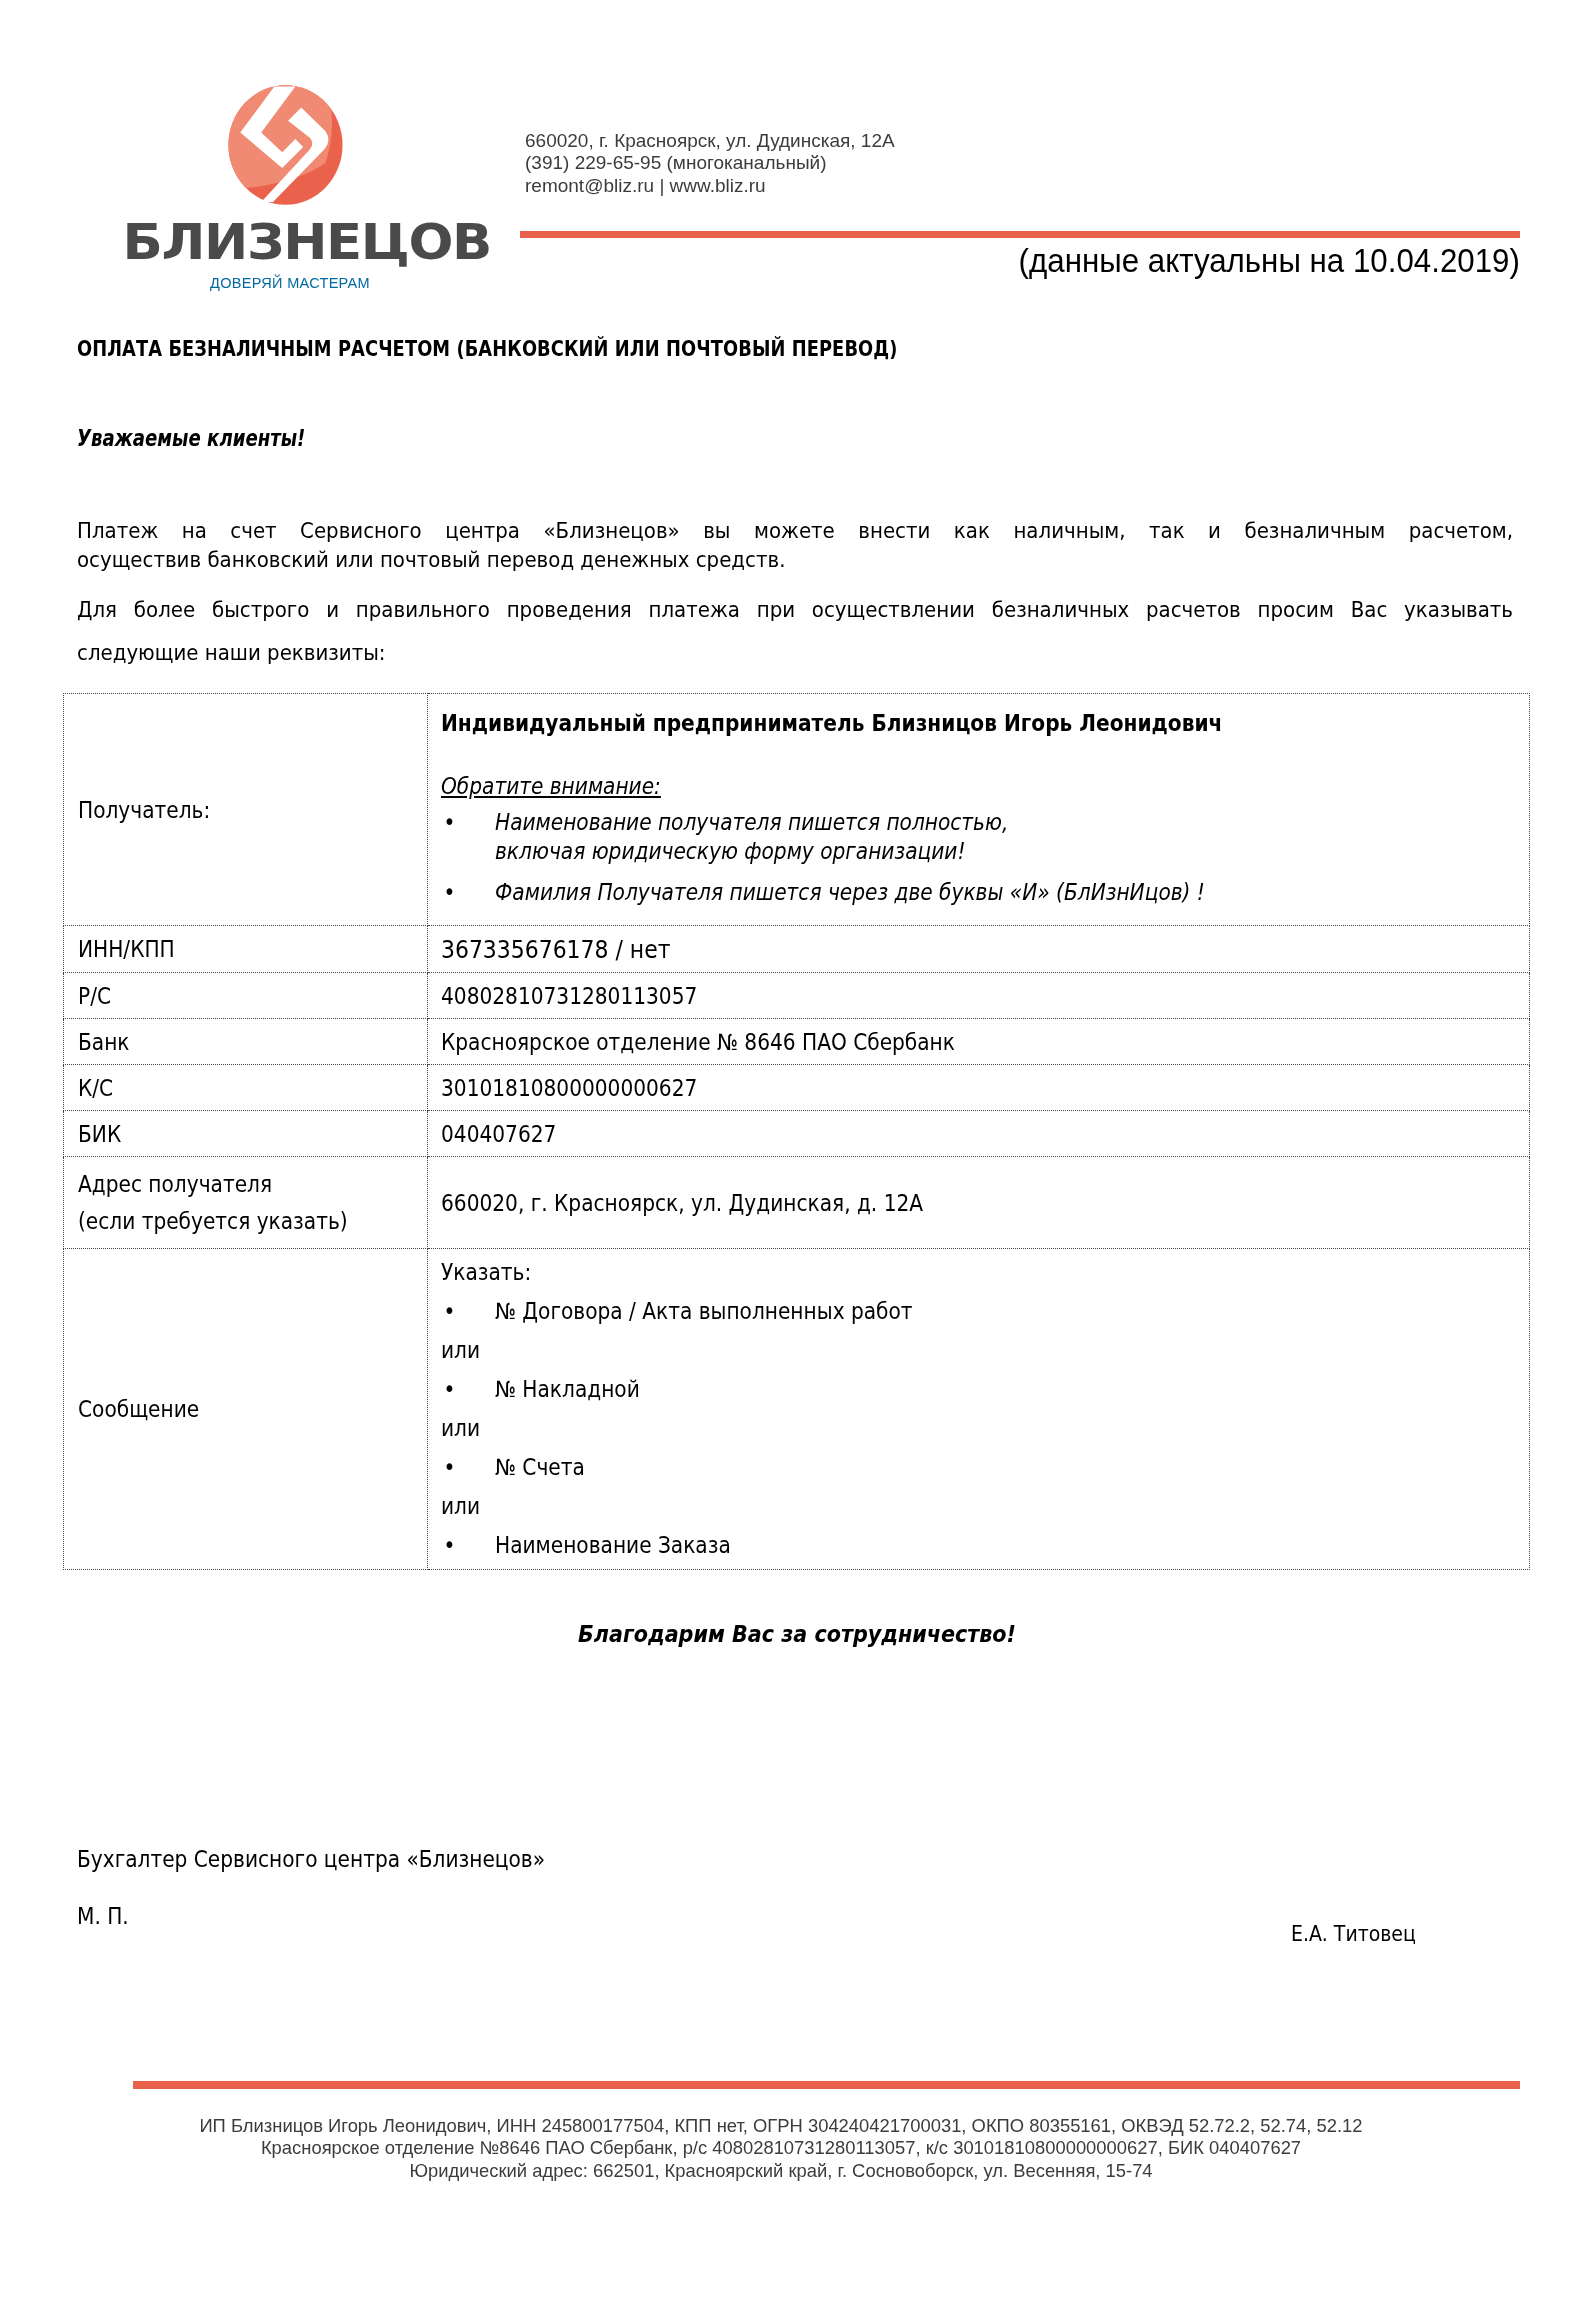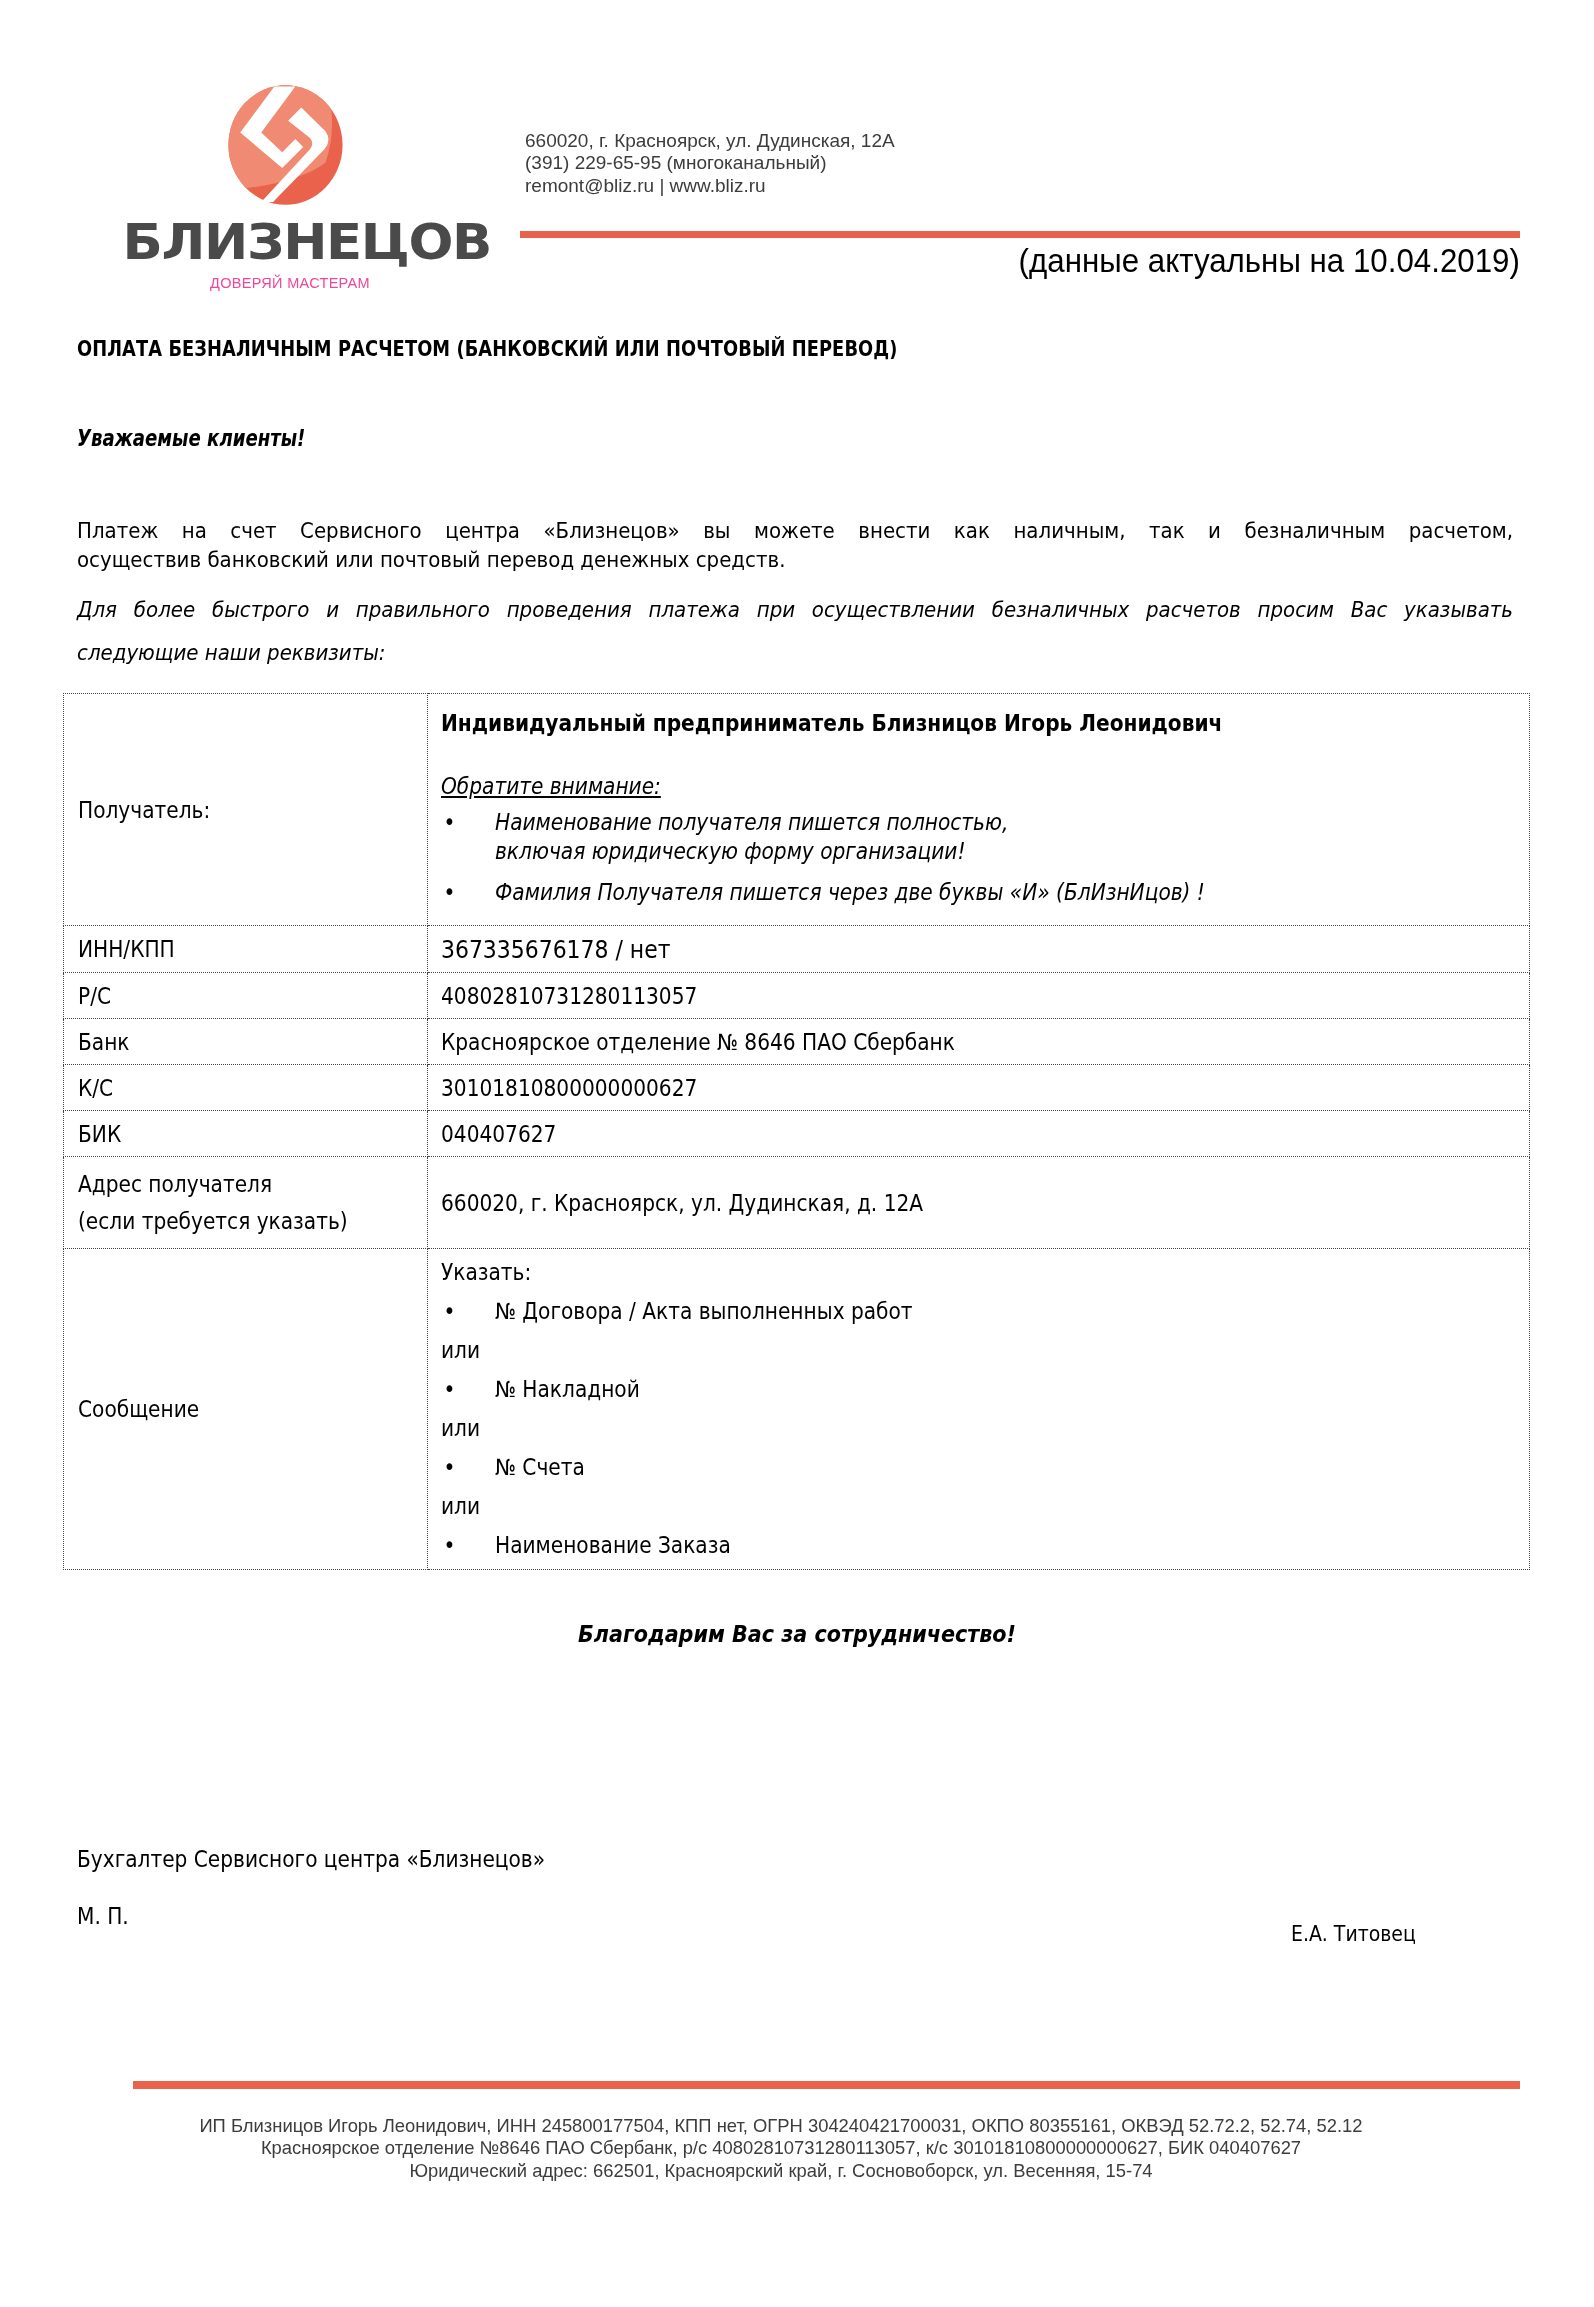--- a/index.html
+++ b/index.html
@@ -3,37 +3,37 @@
 <meta charset="utf-8">
 <style>
   html, body { margin: 0; padding: 0; background: #ffffff; }
   body { width: 1594px; height: 2307px; position: relative; overflow: hidden; color: #000; font-family: "DejaVu Sans Condensed", "DejaVu Sans", "Liberation Sans", sans-serif; }
   .abs { position: absolute; }
 
   
   .logo { left: 135px; top: 79px; width: 310px; height: 211px; }
   .logo-mark { position: absolute; left: 92px; top: 5.3px; width: 117px; height: 122px; }
   .logo-word { position: absolute; left: 0; top: 135px; width: 310px; text-align: center; font-family: "DejaVu Sans", sans-serif; font-weight: bold; font-size: 49px; letter-spacing: -1.3px; color: #4a4a4a; transform: scaleX(1.08); }
-  .logo-tag { position: absolute; left: 0; top: 196px; width: 310px; text-align: center; font-family: "Liberation Sans", sans-serif; font-size: 14.5px; color: #ec4899; letter-spacing: 0.3px; }
+  .logo-tag { position: absolute; left: 0; top: 196px; width: 310px; text-align: center; font-family: "Liberation Sans", sans-serif; font-size: 14.5px; color: #0369a1; letter-spacing: 0.3px; }
 
   
   .contacts { left: 525px; top: 130px; font-family: "Liberation Sans", sans-serif; font-size: 19px; line-height: 22.4px; color: #3c3c3c; }
   .contacts div { white-space: nowrap; }
 
   .rule-top { left: 520px; top: 231px; width: 1000px; height: 7.2px; background: #ea624c; }
   .rule-bottom { left: 133px; top: 2081px; width: 1387px; height: 8px; background: #ea624c; }
 
   .actual-date { right: 74px; top: 241px; font-family: "Liberation Sans", sans-serif; font-size: 34px; transform: scaleX(0.92); transform-origin: right center; white-space: nowrap; }
 
   .heading { left: 77px; top: 336px; font-weight: bold; font-size: 22px; letter-spacing: 0.1px; white-space: nowrap; transform: scaleX(0.9); transform-origin: left center; }
   .salutation { left: 77px; top: 425px; font-weight: bold; font-style: italic; font-size: 22.4px; white-space: nowrap; transform: scaleX(0.9); transform-origin: left center; }
 
   .para { left: 77px; width: 1436px; font-size: 22px; line-height: 29px; text-align: justify; text-align-last: left; }
   .p1 { top: 516px; }
-  .p2 { top: 588px; line-height: 43px; font-style: italic; }
+  .p2 { top: 588px; line-height: 43px; }
   .para span { display: block; }
   .justify-line { text-align: justify; text-align-last: justify; }
 
   
   .req-table { position: absolute; left: 63px; top: 693px; width: 1467px; border-collapse: collapse; font-size: 22.4px; }
   .req-table td { border: 1.3px dotted #444; padding: 0; vertical-align: middle; }
   .req-table td.lbl { width: 349px; padding-left: 14px; }
   .req-table td.val { padding-left: 13px; }
   .row-recipient { height: 232px; }
   .row-inn { height: 47px; }

